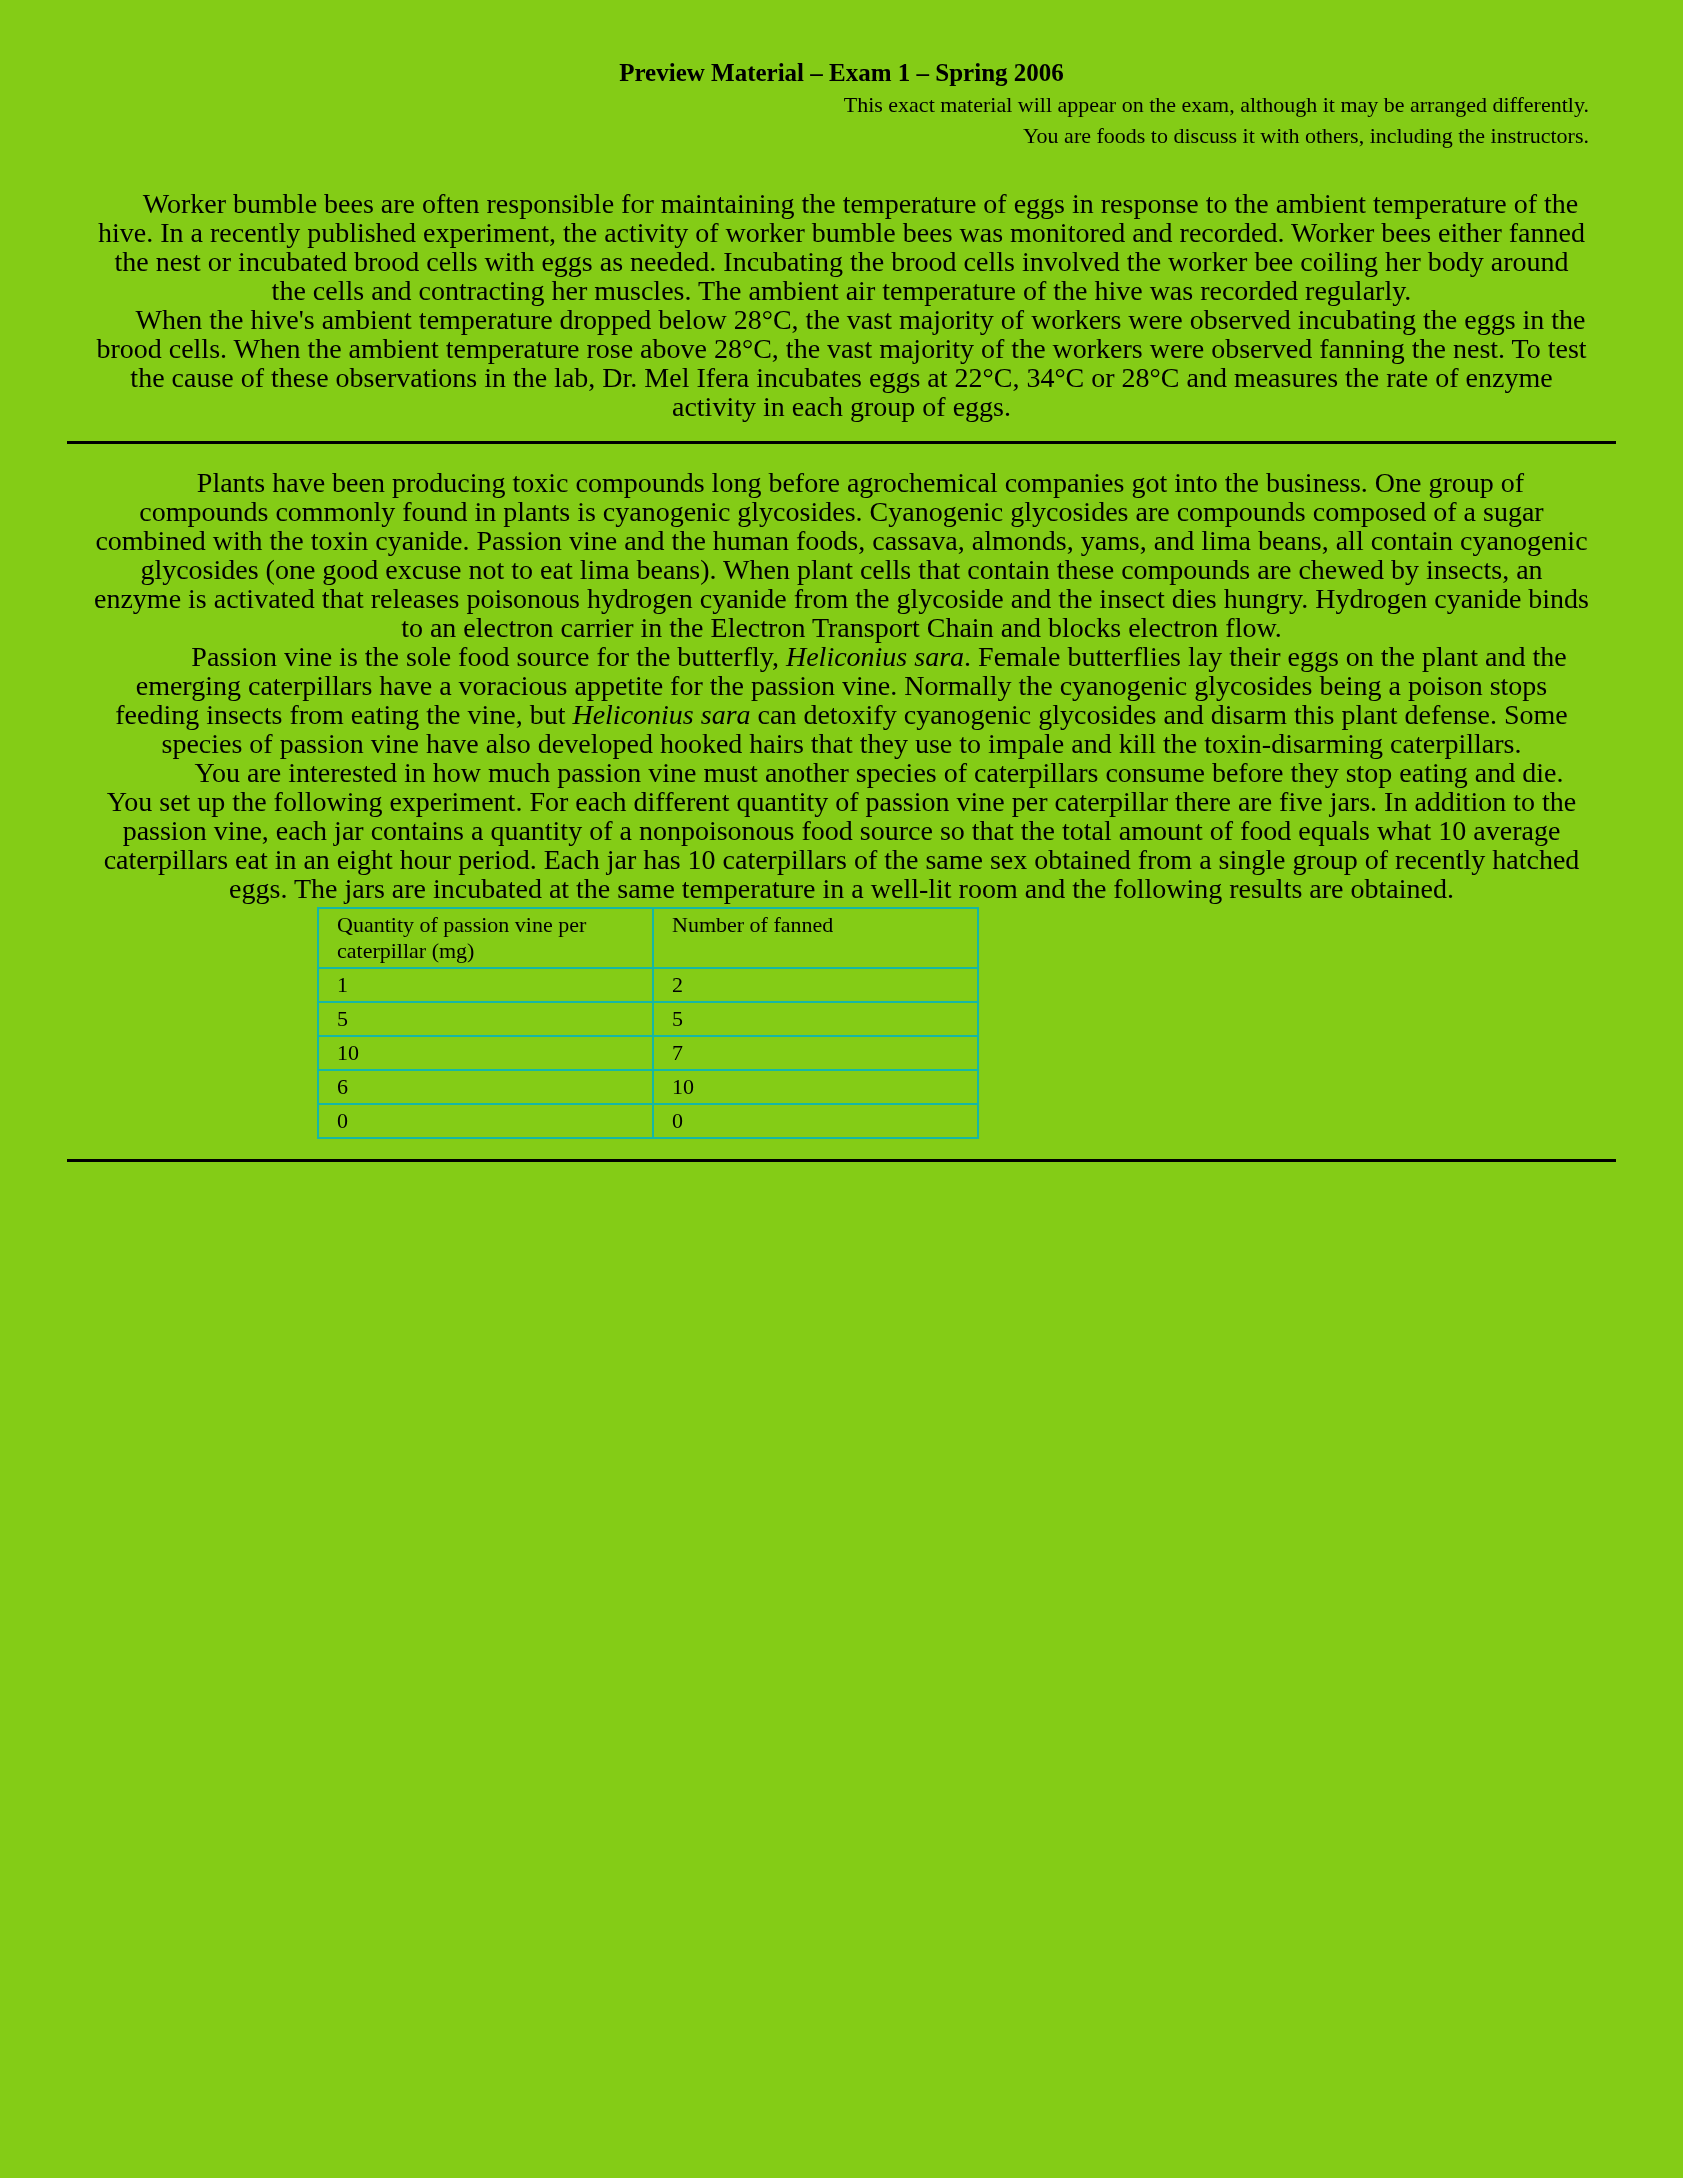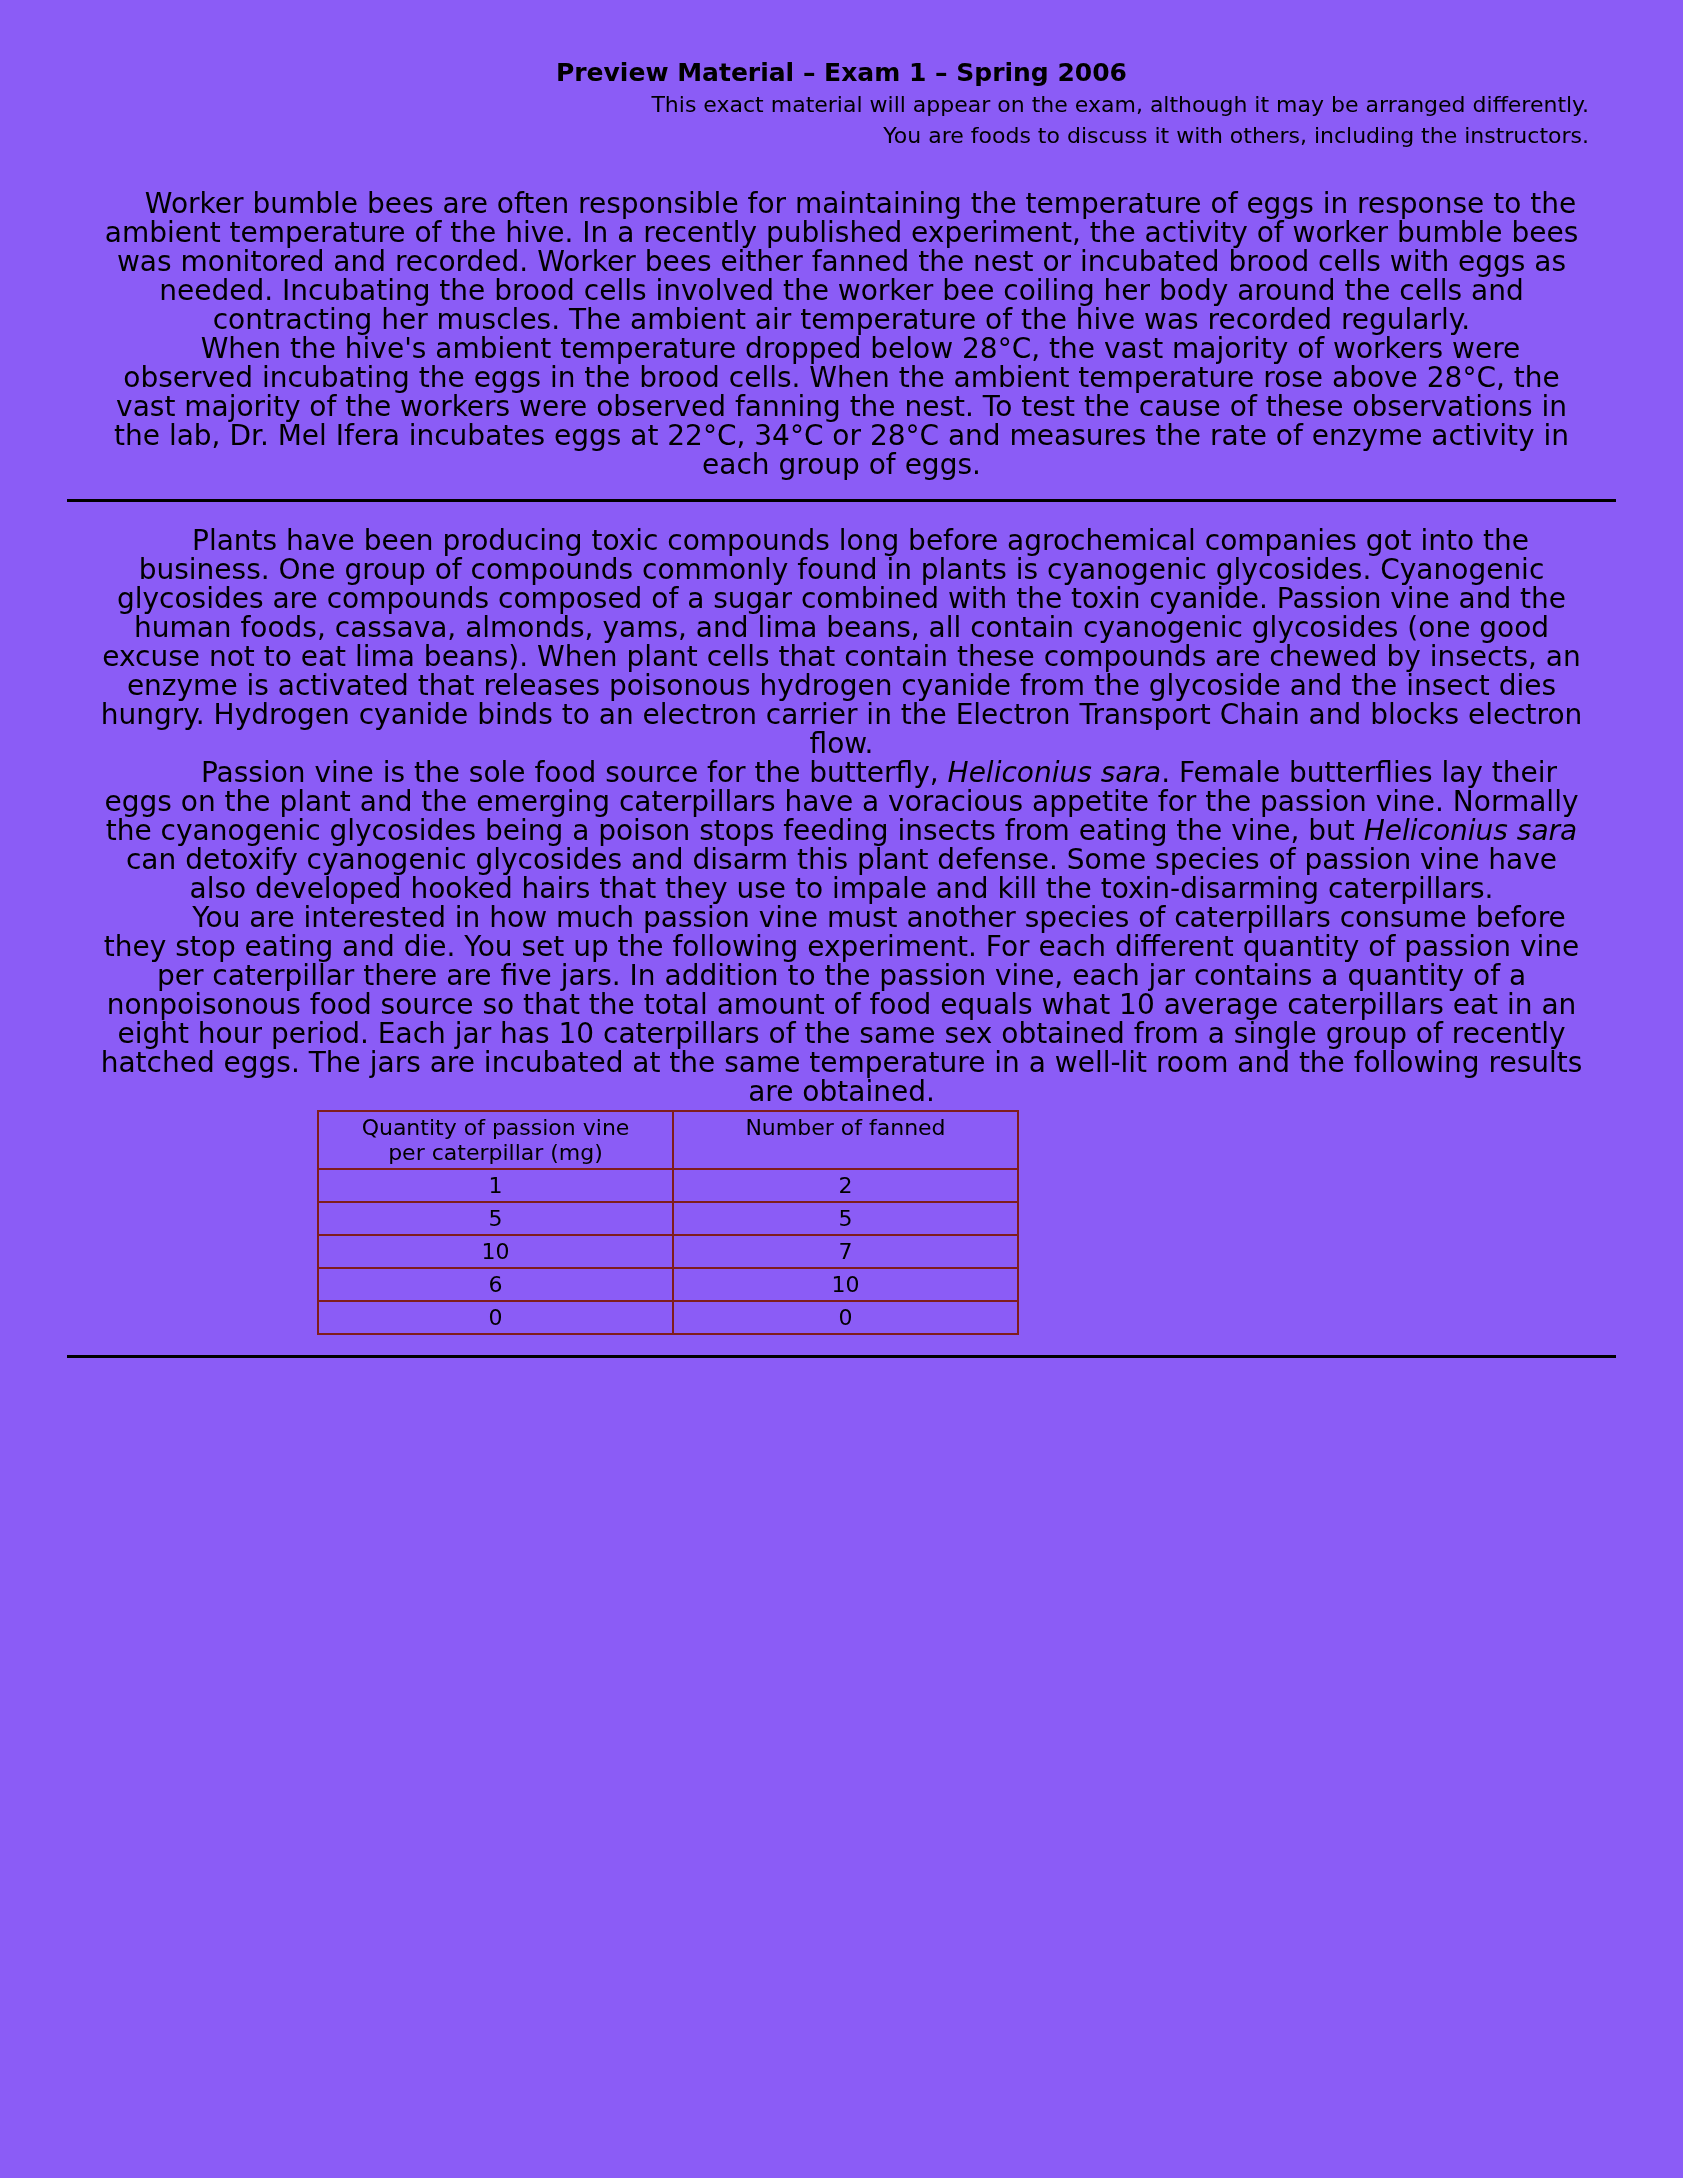--- a/index.html
+++ b/index.html
@@ -6,24 +6,25 @@
     margin: 0;
     padding: 0;
     background: #ffffff;
     color: #000000;
     font-family: "DejaVu Sans", sans-serif;
   }
   .page {
     position: relative;
     width: 1683px;
     height: 2178px;
-    background: #8b5cf6;
+    background: #84cc16;
     box-sizing: border-box;
     padding: 57px 94px 0 94px;
     overflow: hidden;
+    font-family: Liberation Serif, serif;
   }
   .title {
     text-align: center;
     font-weight: bold;
     font-size: 25px;
     line-height: 32px;
   }
   .subtitle {
     text-align: right;
     font-size: 22px;
@@ -46,23 +47,23 @@
     border-top: 3px solid #000000;
     margin: 20px -27px 24px -27px;
   }
   table.results-table {
     border-collapse: collapse;
     margin: 4px 0 10px 223px;
     font-size: 22px;
   }
   table.results-table th,
   table.results-table td {
-    border: 2px solid #7f1d1d;
-    padding: 3px 28px;
-    text-align: center;
+    border: 2px solid #14b8a6;
+    padding: 3px 18px;
+    text-align: left;
     vertical-align: top;
     font-weight: normal;
   }
   table.results-table th.col-qty { width: 297px; }
   table.results-table th.col-deaths { width: 287px; }
 </style>
 </head>
 <body>
 
 <div class="page">

